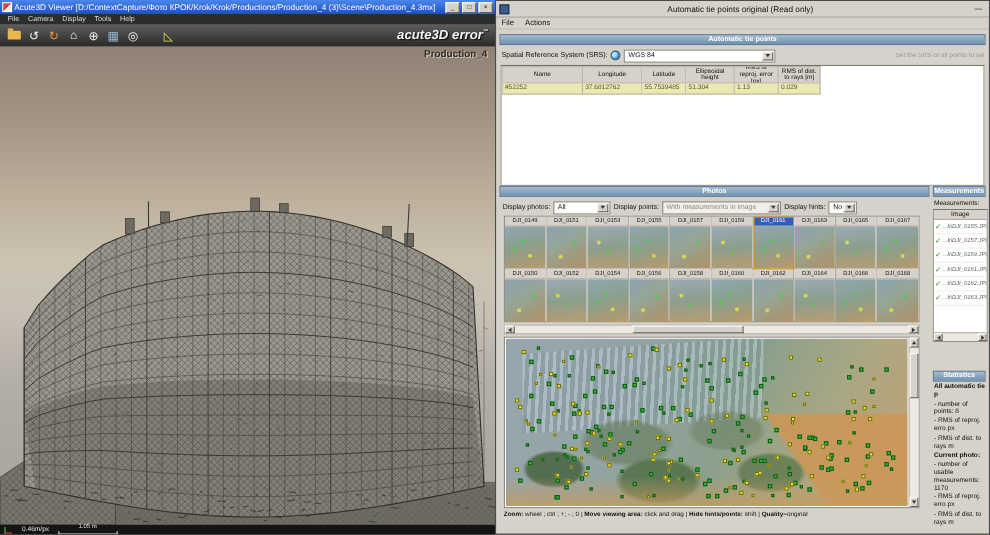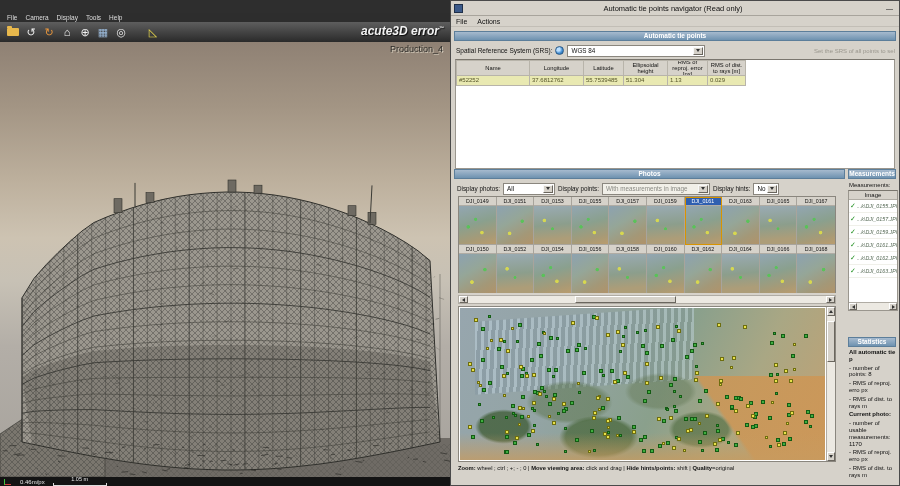--- a/index.html
+++ b/index.html
@@ -18,21 +18,21 @@
 .tb-btn{width:18px;height:16px;display:flex;align-items:center;justify-content:center;font-size:11px;flex:0 0 auto}
 .tb-gap{width:14px}
 .icon-folder{width:12px;height:8px;background:#e8b84c;position:relative;border-radius:1px}
 .icon-folder::before{content:"";position:absolute;top:-2px;left:0;width:5px;height:2px;background:#e8b84c;border-radius:1px 1px 0 0}
 .g-white{color:#f0f0f0}.g-orange{color:#e8963c}.g-blue{color:#9ab8d8}.g-yellow{color:#e8d84c}
 .lw-logo{position:absolute;right:6px;top:2px;color:#f2f2f2;font-size:12px;font-weight:bold;font-style:italic;text-shadow:1px 1px 1px rgba(0,0,0,.85);z-index:6}
 .lw-logo sup{font-size:5px;font-style:normal}
 .lw-view{position:absolute;top:42px;left:0;right:0;height:435px;overflow:hidden;
  background:linear-gradient(180deg,#8f8174 0%,#a39584 15%,#bdb09d 32%,#cdc3b2 45%,#c7c1b5 55%,#b3aea7 70%,#a6a29c 100%)}
 .lw-view svg{position:absolute;left:0;top:0;width:100%;height:100%}
-.lw-prod{position:absolute;top:2px;right:7px;font-size:9px;font-weight:normal;color:#2b2b28;text-shadow:1px 1px 0 rgba(242,236,220,.65);z-index:4}
+.lw-prod{position:absolute;top:2px;right:7px;font-size:9px;font-weight:bold;color:#2b2b28;text-shadow:1px 1px 0 rgba(242,236,220,.65);z-index:4}
 .lw-status{position:absolute;bottom:0;left:0;right:0;height:9px;background:#141414;display:flex;align-items:center;gap:8px;padding-left:4px;color:#e6e6e6;z-index:5}
 .lw-status .res{font-size:6px}
 .axis-icon{width:8px;height:7px;position:relative;flex:0 0 auto}
 .axis-icon::before{content:"";position:absolute;left:0;bottom:0;width:7px;height:1px;background:#d04040}
 .axis-icon::after{content:"";position:absolute;left:0;bottom:0;width:1px;height:6px;background:#40c040}
 .scalewrap{display:flex;flex-direction:column;align-items:center;line-height:1}
 .scalelabel{font-size:5.5px}
 .scaleline{width:54px;height:3px;border-left:1px solid #ddd;border-right:1px solid #ddd;border-bottom:1px solid #ddd}
 
 
@@ -121,20 +121,27 @@
 #stats{position:absolute;top:348px;left:398px;width:50px}
 .stat-line{font-size:6px;line-height:6.8px;margin-bottom:2px;word-wrap:break-word;color:#111}
 .stat-line.b{font-weight:bold}
 </style>
 </head>
 <body>
 
 <div id="screen">
 
   <div id="lw">
+    <div class="lw-title">
+      <span class="lw-appicon"></span>
+      <span class="lw-title-text">Acute3D Viewer [D:/ContextCapture/Фото КРОК/Krok/Krok/Productions/Production_4 (3)\Scene\Production_4.3mx]</span>
+      <span class="winbtn">_</span>
+      <span class="winbtn">□</span>
+      <span class="winbtn">×</span>
+    </div>
     <div class="lw-menu">
       <span>File</span>
       <span>Camera</span>
       <span>Display</span>
       <span>Tools</span>
       <span>Help</span>
     </div>
     <div class="lw-toolbar">
       <span class="tb-btn">
           <span class="icon-folder"></span>
@@ -645,21 +652,21 @@
       <span class="scalewrap">
         <span class="scalelabel">1.05 m</span>
         <span class="scaleline"></span>
       </span>
     </div>
   </div>
 
   <div id="rw">
     <div class="rw-title">
       <span class="rw-icon"></span>
-      <span class="rw-title-text">Automatic tie points navigator (Read only)</span>
+      <span class="rw-title-text">Automatic tie points original (Read only)</span>
       <span class="rw-min">—</span>
     </div>
     <div class="rw-menu">
       <span>File</span>
       <span>Actions</span>
     </div>
 
     <div class="sechdr" id="atp-hdr">Automatic tie points</div>
 
     <div id="srs-row">

